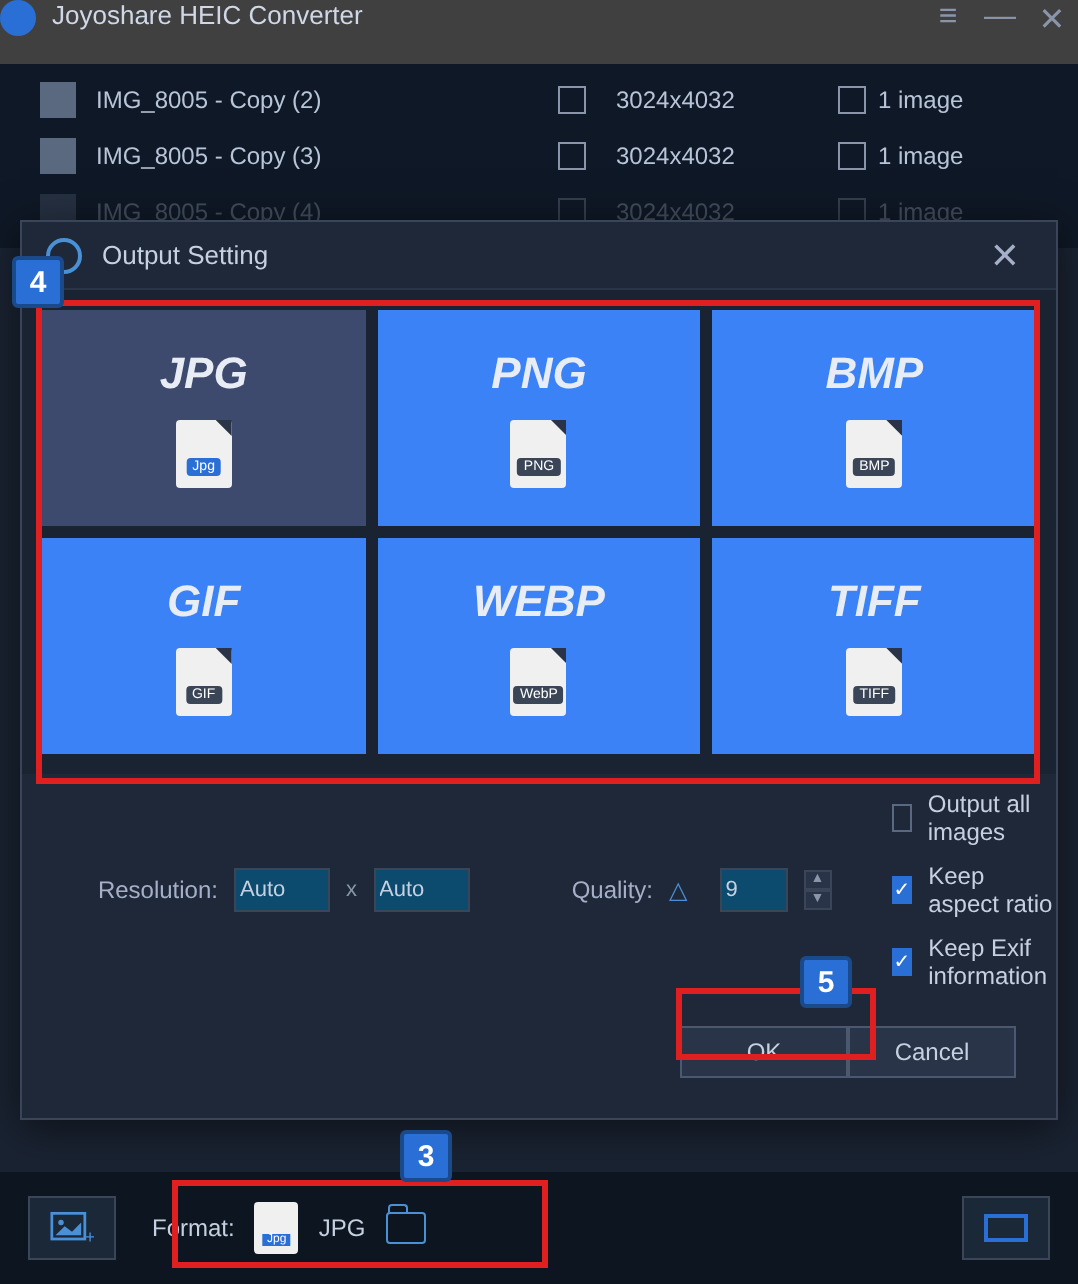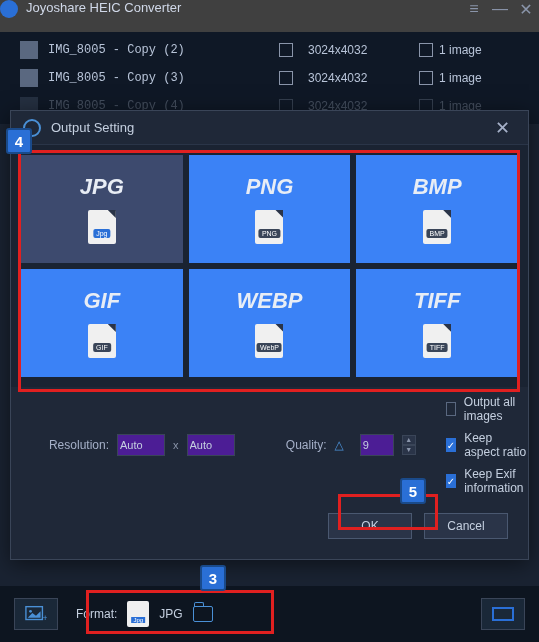--- a/index.html
+++ b/index.html
@@ -6,21 +6,21 @@
 body { background: #1a2332; color: #c5d0e0; width: 539px; height: 642px; overflow: hidden; position: relative; }
 
 .titlebar { height: 32px; background: #404040; display: flex; align-items: flex-start; padding: 0 0; }
 .titlebar .logo { width: 18px; height: 18px; background: #2a6fd6; border-radius: 50%; margin-right: 8px; }
 .titlebar .title { color: #d0d8e8; font-size: 13px; flex: 1; }
 .titlebar .ctrl { width: 26px; text-align: center; color: #8a95aa; font-size: 16px; cursor: pointer; }
 
 .filelist { background: #0f1826; padding: 4px 0; }
 .filerow { display: flex; align-items: center; height: 28px; padding: 0 20px; font-size: 12px; color: #b8c4d8; }
 .filerow .thumb { width: 18px; height: 18px; background: #5a6880; margin-right: 10px; }
-.filerow .fname { flex: 1; font-family: Liberation Mono, monospace; }
+.filerow .fname { flex: 1; }
 .filerow .dim { width: 140px; display: flex; align-items: center; gap: 15px; }
 .filerow .imgs { width: 100px; display: flex; align-items: center; gap: 6px; }
 .filerow .icn { width: 14px; height: 14px; border: 1px solid #8a95aa; position: relative; }
 
 .modal { position: absolute; top: 110px; left: 10px; right: 10px; background: #1f2838; border: 1px solid #3a4558; box-shadow: 0 4px 20px rgba(0,0,0,0.5); }
 .modal-hdr { height: 34px; display: flex; align-items: center; padding: 0 12px; border-bottom: 1px solid #2a3548; }
 .modal-hdr .sicn { width: 18px; height: 18px; border: 2px solid #4a90d6; border-radius: 50%; margin-right: 10px; }
 .modal-hdr .mtitle { flex: 1; font-size: 13px; color: #c5d0e0; }
 .modal-hdr .close { font-size: 18px; color: #a5b0c8; cursor: pointer; padding: 0 6px; }
 
@@ -30,32 +30,32 @@
 .fmt-label { font-size: 22px; font-weight: bold; font-style: italic; color: #e8edf5; margin-bottom: 10px; }
 .fmt-fileicon { width: 28px; height: 34px; background: #f0f0f0; position: relative; border-radius: 2px; }
 .fmt-fileicon::before { content: ''; position: absolute; top: 0; right: 0; width: 8px; height: 8px; background: #2a3448; clip-path: polygon(0 0, 100% 100%, 100% 0); }
 .fmt-tag { position: absolute; bottom: 6px; left: 50%; transform: translateX(-50%); background: #3a4558; color: #fff; font-size: 7px; padding: 1px 3px; border-radius: 2px; }
 .fmt-tile.sel .fmt-tag { background: #2a6fd6; }
 
 .opts { padding: 8px 20px 18px; display: flex; gap: 30px; }
 .opts-left { display: flex; gap: 14px; font-size: 12px; }
 .opt-row { display: flex; align-items: center; gap: 8px; }
 .opt-lbl { width: 78px; text-align: right; color: #a5b0c8; }
-.inp { background: #4c1d95; border: 1px solid #3a4558; color: #c5d0e0; width: 48px; height: 22px; padding: 0 2px; font-size: 11px; }
+.inp { background: #0c4a6e; border: 1px solid #3a4558; color: #c5d0e0; width: 48px; height: 22px; padding: 0 2px; font-size: 11px; }
 .x { color: #8a95aa; font-size: 11px; }
 .tri { color: #4a90d6; font-size: 12px; }
 .stepper { display: flex; flex-direction: column; }
 .stepper span { width: 14px; height: 10px; background: #2a3448; border: 1px solid #3a4558; font-size: 7px; text-align: center; line-height: 8px; color: #8a95aa; cursor: pointer; }
 
 .opts-right { display: flex; flex-direction: column; gap: 8px; font-size: 12px; }
 .chk-row { display: flex; align-items: center; gap: 8px; }
 .chk { width: 14px; height: 14px; border: 1px solid #5a6880; display: flex; align-items: center; justify-content: center; font-size: 10px; }
 .chk.on { background: #2a6fd6; border-color: #2a6fd6; color: #fff; }
 
-.btns { display: flex; justify-content: flex-end; gap: 12px; padding: 0 20px 20px; align-items: flex-end; }
+.btns { display: flex; justify-content: flex-end; gap: 0; padding: 0 20px 20px; align-items: flex-end; }
 .btn { width: 84px; height: 26px; background: #2a3448; border: 1px solid #4a5870; color: #c5d0e0; font-size: 12px; cursor: pointer; }
 
 .bottom { position: absolute; bottom: 0; left: 0; right: 0; height: 56px; background: #0d1520; display: flex; align-items: center; padding: 0 14px; gap: 18px; }
 .addbtn { width: 44px; height: 32px; background: #1a2838; border: 1px solid #3a4558; display: flex; align-items: center; justify-content: center; cursor: pointer; }
 .addbtn svg { width: 22px; height: 18px; }
 .fmt-bar { display: flex; align-items: center; gap: 10px; font-size: 12px; }
 .fmt-cur { width: 22px; height: 26px; background: #f0f0f0; position: relative; border-radius: 2px; }
 .fmt-cur-tag { position: absolute; bottom: 4px; left: 50%; transform: translateX(-50%); background: #2a6fd6; color: #fff; font-size: 6px; padding: 0 2px; }
 .folder { width: 20px; height: 16px; border: 1.5px solid #4a90d6; border-radius: 2px; position: relative; cursor: pointer; }
 .folder::before { content: ''; position: absolute; top: -5px; left: 0; width: 8px; height: 4px; border: 1.5px solid #4a90d6; border-bottom: none; border-radius: 2px 2px 0 0; }

